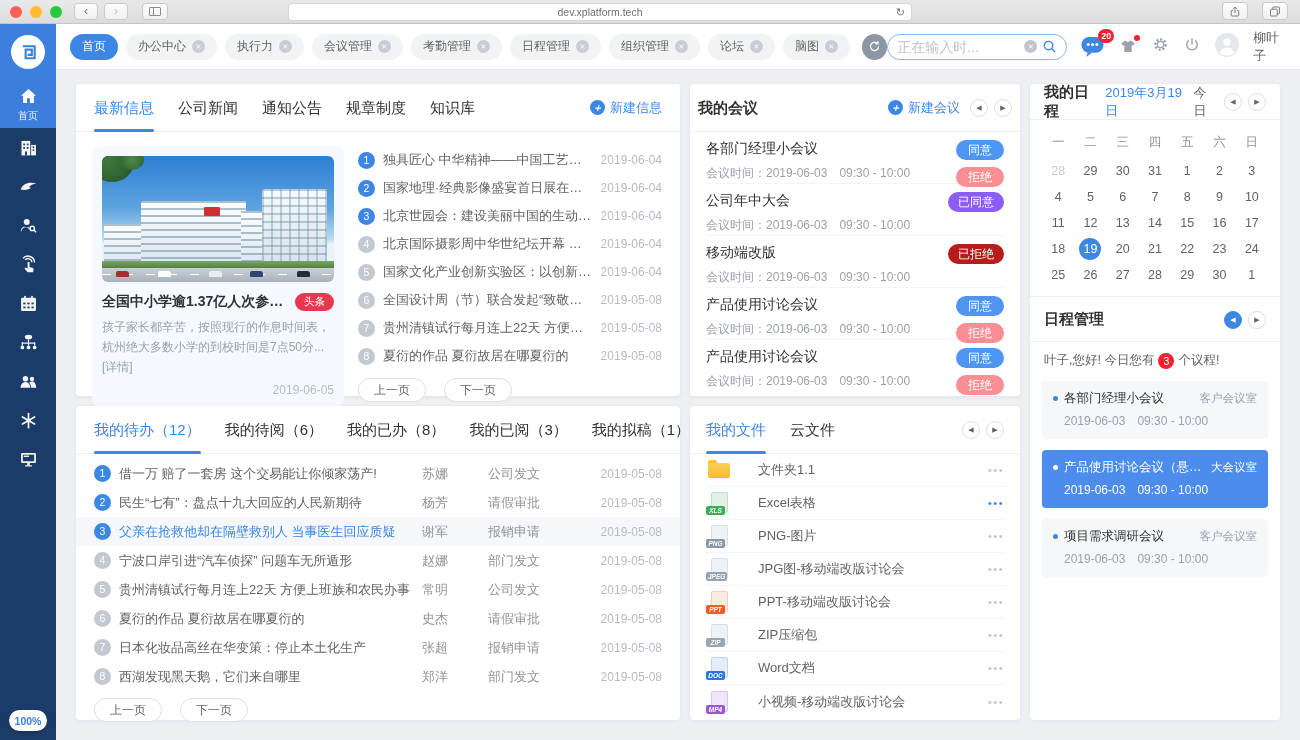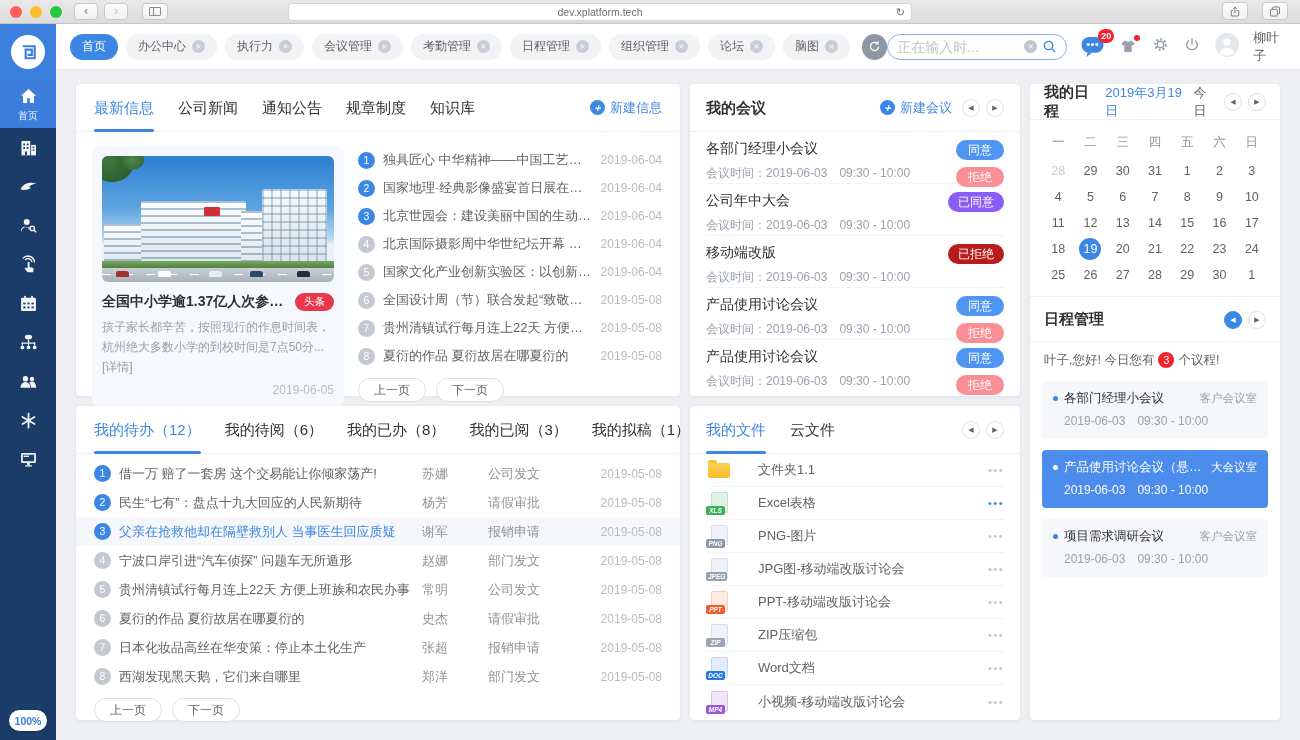--- a/index.html
+++ b/index.html
@@ -91,21 +91,21 @@
 .hot-badge{flex:none;background:#e8384f;color:#fff;font-size:10.5px;font-weight:normal;padding:2px 9px;border-radius:9px}
 .f-desc{margin-top:7px;font-size:12px;color:#98a0ab;line-height:1.65}
 .f-date{margin-top:6px;text-align:right;font-size:12px;color:#b6bcc5}
 .news-list{flex:1;min-width:0}
 .n-row{height:28px;display:flex;align-items:center;gap:8px}
 .num{flex:none;width:17px;height:17px;border-radius:50%;background:#c3c8d1;color:#fff;font-size:10.5px;line-height:17px;text-align:center}
 .num.hot{background:#3d87e4}
 .n-title{flex:1;min-width:0;font-size:13px;color:#606266;white-space:nowrap;overflow:hidden;text-overflow:ellipsis}
 .n-title.link{color:#3d87e4}
 .n-date{flex:none;font-size:12px;color:#b6bcc5}
-.pager{display:flex;gap:10px;margin-top:8px}
+.pager{display:flex;gap:18px;margin-top:8px}
 .pg-btn{height:24px;padding:0 15px;border:1px solid #dcdfe6;border-radius:12px;background:#fff;font-size:12px;color:#606266;line-height:22px}
 
 
 .todo-list{margin-top:5px}
 .t-row{height:29px;display:flex;align-items:center;gap:8px;padding:0 18px}
 .t-row.highlight{background:#f5f7fa}
 .t-name{flex:none;width:58px;font-size:13px;color:#909399}
 .t-type{flex:none;width:92px;font-size:13px;color:#909399}
 .t-date{flex:none;width:74px;font-size:12px;color:#b6bcc5;text-align:right}
 .p-todo .pager{margin:7px 0 0 18px}
@@ -149,21 +149,21 @@
 .cal-grid{padding:8px 12px 2px;display:grid;grid-template-columns:repeat(7,1fr)}
 .cal-cell{height:26px;display:flex;align-items:center;justify-content:center;font-size:12.5px;color:#606266}
 .cal-cell.wk{height:28px;color:#909399}
 .cal-cell span{width:22px;height:22px;display:flex;align-items:center;justify-content:center;border-radius:50%}
 .cal-cell.m-muted{color:#c5cad2}
 .cal-cell.m-selected span{background:#3d87e4;color:#fff}
 .r-divider{height:1px;background:#eef0f3;margin-top:6px}
 .sch-head{display:flex;align-items:center;padding:13px 14px 4px}
 .sch-title{font-size:15px;color:#303133;font-weight:bold}
 .sch-line{height:1px;background:#eef0f3;margin:8px 0 10px}
-.greet{padding:0 14px 12px;font-size:12.5px;color:#606266;display:flex;align-items:flex-start;gap:4px}
+.greet{padding:0 14px 12px;font-size:12.5px;color:#606266;display:flex;align-items:center;gap:4px}
 .gbadge{width:16px;height:16px;border-radius:50%;background:#f5222d;color:#fff;font-size:10.5px;line-height:16px;text-align:center;font-style:normal}
 .s-card{margin:0 12px 11px;background:#f5f7fa;border-radius:4px;padding:9px 11px}
 .s-card.active{background:#4c8ced}
 .s-row{display:flex;align-items:center;gap:6px}
 .s-dot{width:5px;height:5px;border-radius:50%;background:#3d87e4;flex:none}
 .s-card.active .s-dot{background:#fff}
 .s-title{flex:1;min-width:0;font-size:12.5px;color:#303133;white-space:nowrap;overflow:hidden;text-overflow:ellipsis}
 .s-room{flex:none;font-size:11.5px;color:#9aa1ac}
 .s-time{margin:6px 0 0 11px;font-size:12px;color:#9aa1ac}
 .s-card.active .s-title,.s-card.active .s-room,.s-card.active .s-time{color:#fff}
@@ -596,21 +596,21 @@
             <span class="t-date">2019-05-08</span>
           </div>
         </div>
       <div class="pager">
         <button class="pg-btn">上一页</button>
         <button class="pg-btn">下一页</button>
       </div>
     </section>
 
     <section class="panel p-meet">
-      <div class="phead" style="padding:0 16px">
+      <div class="phead" style="padding:0 8px">
         <span class="ptab" style="font-weight:bold">我的会议</span>
         <span class="link-new">
             <i class="plus"></i>
             <span>新建会议</span>
           </span>
         <span class="arrows">
           <span class="circle-btn">◀</span>
           <span class="circle-btn">▶</span>
         </span>
       </div>

